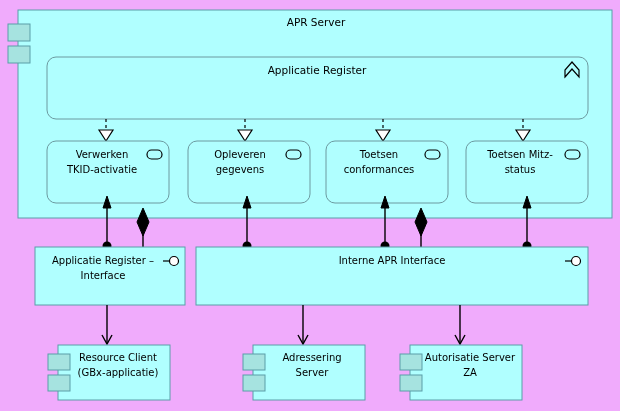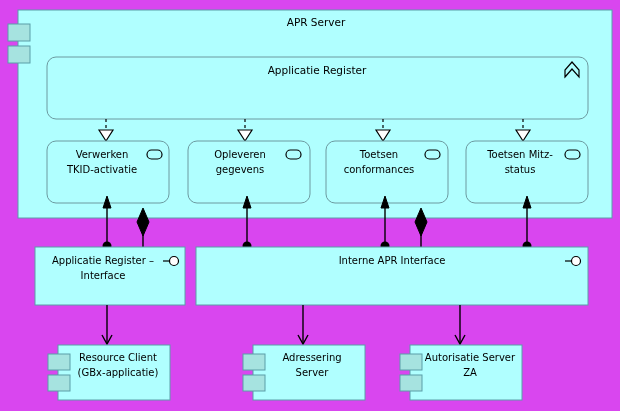--- a/index.html
+++ b/index.html
@@ -9,21 +9,21 @@
     background: #ffffff;
   }
   body {
     font-family: "DejaVu Sans", "Liberation Sans", sans-serif;
   }
   #diagram-root {
     position: relative;
     width: 620px;
     height: 411px;
     overflow: hidden;
-    background: #d946ef;
+    background: #f0abfc;
   }
   svg.canvas {
     display: block;
     width: 620px;
     height: 411px;
   }
   .node-label {
     font-family: "DejaVu Sans", "Liberation Sans", sans-serif;
     font-size: 10.5px;
     fill: #000000;

